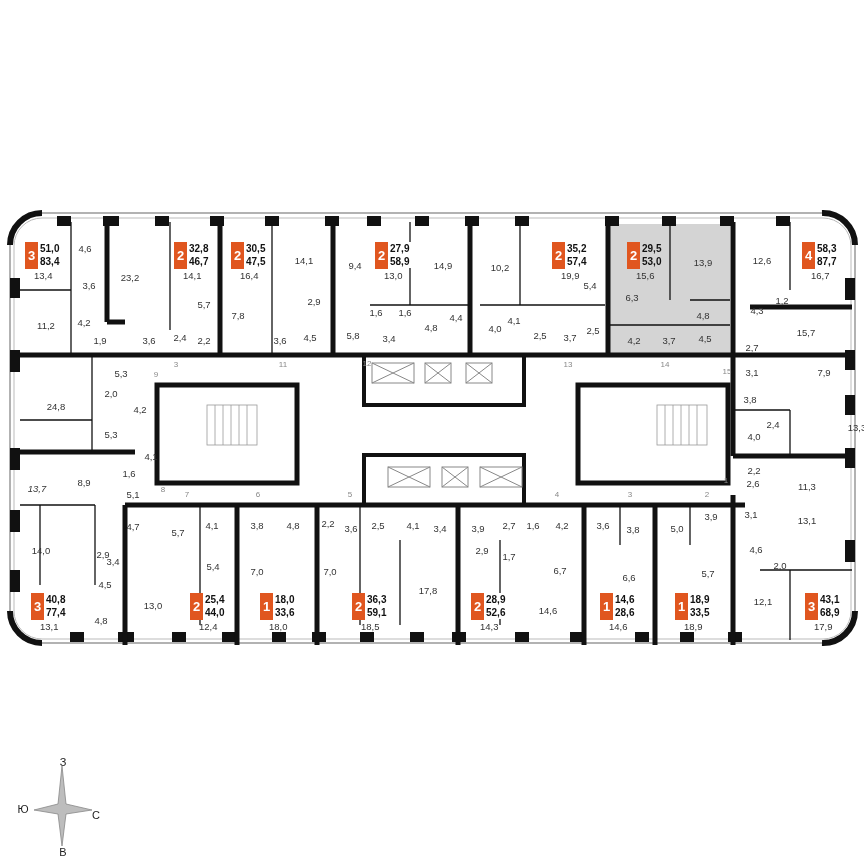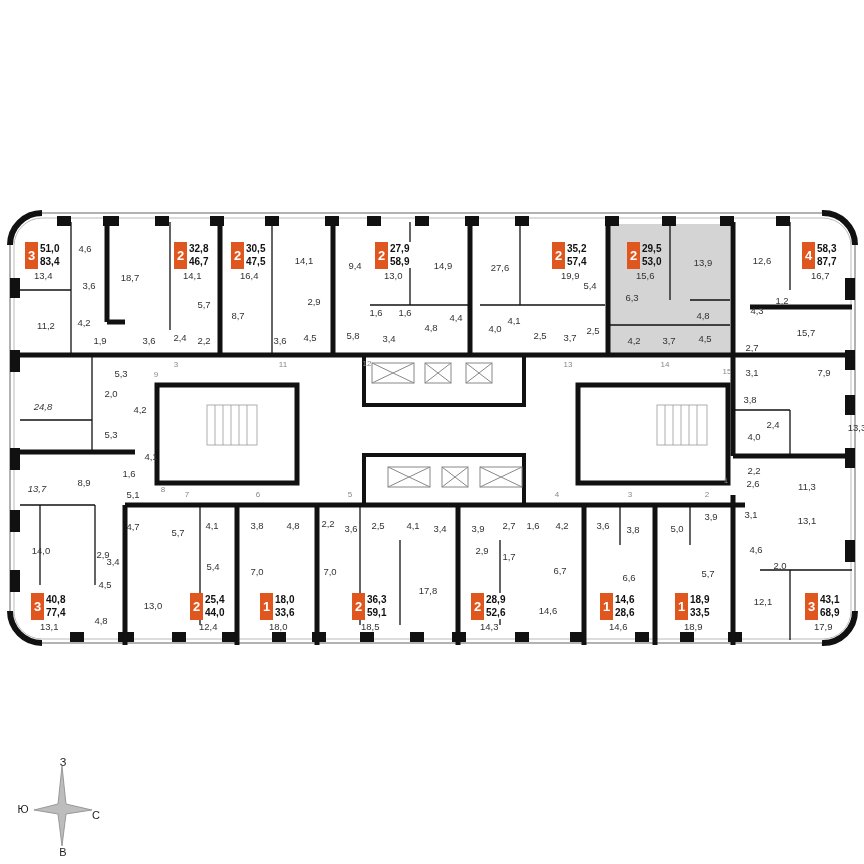--- a/index.html
+++ b/index.html
@@ -162,43 +162,43 @@
     <line x1="665" y1="405" x2="665" y2="445"></line>
       <line x1="673" y1="405" x2="673" y2="445"></line>
       <line x1="681" y1="405" x2="681" y2="445"></line>
       <line x1="689" y1="405" x2="689" y2="445"></line>
       <line x1="697" y1="405" x2="697" y2="445"></line>
   </g>
 </svg>
 
 <div id="labels">
     <div class="lbl" style="left: 85px; top: 249px;">4,6</div>
-    <div class="lbl" style="left: 130px; top: 278px;">18,7</div>
+    <div class="lbl" style="left: 130px; top: 278px;">23,2</div>
     <div class="lbl" style="left: 89px; top: 286px;">3,6</div>
     <div class="lbl" style="left: 46px; top: 326px;">11,2</div>
     <div class="lbl" style="left: 84px; top: 323px;">4,2</div>
     <div class="lbl" style="left: 100px; top: 341px;">1,9</div>
     <div class="lbl" style="left: 149px; top: 341px;">3,6</div>
     <div class="lbl" style="left: 180px; top: 338px;">2,4</div>
     <div class="lbl" style="left: 204px; top: 305px;">5,7</div>
     <div class="lbl" style="left: 204px; top: 341px;">2,2</div>
-    <div class="lbl" style="left: 238px; top: 316px;">8,7</div>
+    <div class="lbl" style="left: 238px; top: 316px;">7,8</div>
     <div class="lbl" style="left: 280px; top: 341px;">3,6</div>
     <div class="lbl" style="left: 304px; top: 261px;">14,1</div>
     <div class="lbl" style="left: 314px; top: 302px;">2,9</div>
     <div class="lbl" style="left: 310px; top: 338px;">4,5</div>
     <div class="lbl" style="left: 355px; top: 266px;">9,4</div>
     <div class="lbl" style="left: 443px; top: 266px;">14,9</div>
     <div class="lbl" style="left: 353px; top: 336px;">5,8</div>
     <div class="lbl" style="left: 376px; top: 313px;">1,6</div>
     <div class="lbl" style="left: 405px; top: 313px;">1,6</div>
     <div class="lbl" style="left: 389px; top: 339px;">3,4</div>
     <div class="lbl" style="left: 431px; top: 328px;">4,8</div>
     <div class="lbl" style="left: 456px; top: 318px;">4,4</div>
-    <div class="lbl" style="left: 500px; top: 268px;">27,6</div>
+    <div class="lbl" style="left: 500px; top: 268px;">10,2</div>
     <div class="lbl" style="left: 514px; top: 321px;">4,1</div>
     <div class="lbl" style="left: 495px; top: 329px;">4,0</div>
     <div class="lbl" style="left: 540px; top: 336px;">2,5</div>
     <div class="lbl" style="left: 570px; top: 338px;">3,7</div>
     <div class="lbl" style="left: 590px; top: 286px;">5,4</div>
     <div class="lbl" style="left: 632px; top: 298px;">6,3</div>
     <div class="lbl" style="left: 593px; top: 331px;">2,5</div>
     <div class="lbl" style="left: 703px; top: 263px;">13,9</div>
     <div class="lbl" style="left: 634px; top: 341px;">4,2</div>
     <div class="lbl" style="left: 669px; top: 341px;">3,7</div>
@@ -223,21 +223,21 @@
     <div class="lbl" style="left: 756px; top: 550px;">4,6</div>
     <div class="lbl" style="left: 780px; top: 566px;">2,0</div>
     <div class="lbl" style="left: 763px; top: 602px;">12,1</div>
     <div class="lbl" style="left: 603px; top: 526px;">3,6</div>
     <div class="lbl" style="left: 633px; top: 530px;">3,8</div>
     <div class="lbl" style="left: 629px; top: 578px;">6,6</div>
     <div class="lbl" style="left: 677px; top: 529px;">5,0</div>
     <div class="lbl" style="left: 711px; top: 517px;">3,9</div>
     <div class="lbl" style="left: 708px; top: 574px;">5,7</div>
     <div class="lbl" style="left: 121px; top: 374px;">5,3</div>
-    <div class="lbl" style="left: 43px; top: 407px; font-style: italic;">24,8</div>
+    <div class="lbl" style="left: 56px; top: 407px;">24,8</div>
     <div class="lbl" style="left: 111px; top: 394px;">2,0</div>
     <div class="lbl" style="left: 140px; top: 410px;">4,2</div>
     <div class="lbl" style="left: 111px; top: 435px;">5,3</div>
     <div class="lbl" style="left: 151px; top: 457px;">4,1</div>
     <div class="lbl" style="left: 37px; top: 489px; font-style: italic;">13,7</div>
     <div class="lbl" style="left: 84px; top: 483px;">8,9</div>
     <div class="lbl" style="left: 129px; top: 474px;">1,6</div>
     <div class="lbl" style="left: 133px; top: 495px;">5,1</div>
     <div class="lbl" style="left: 133px; top: 527px;">4,7</div>
     <div class="lbl" style="left: 41px; top: 551px;">14,0</div>

